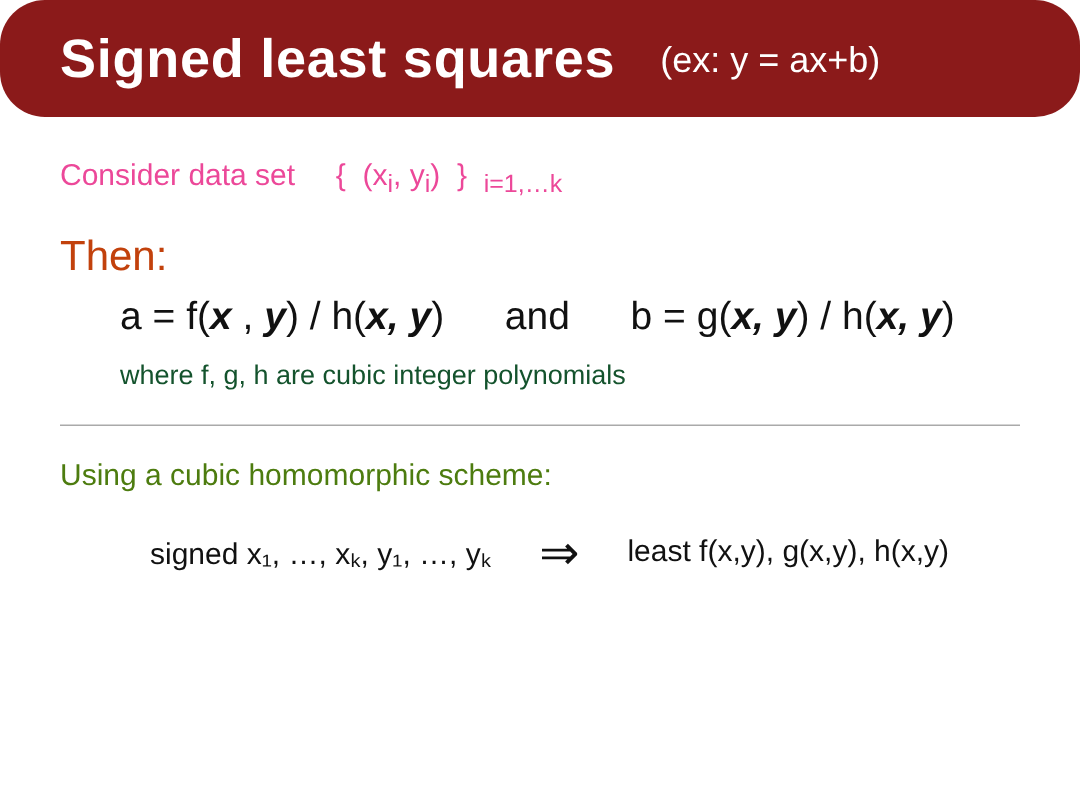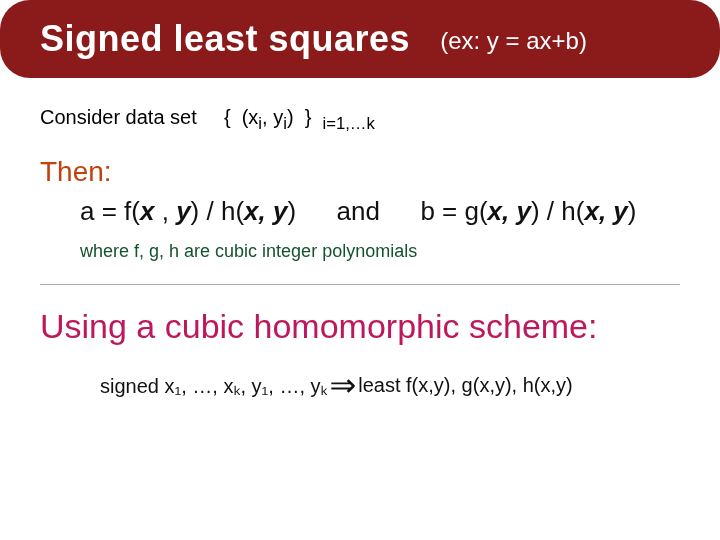--- a/index.html
+++ b/index.html
@@ -33,21 +33,21 @@
       font-weight: normal;
       margin-top: 4px;
     }
 
     .content {
       padding: 28px 40px 20px 40px;
     }
 
     .consider-line {
       font-size: 20px;
-      color: #000000;
+      color: #ec4899;
       margin-bottom: 22px;
       display: flex;
       align-items: baseline;
       gap: 8px;
       flex-wrap: wrap;
     }
 
     .then-label {
       font-size: 28px;
       color: #c2410c;
@@ -77,32 +77,32 @@
       margin-bottom: 0px;
     }
 
     .divider {
       border: none;
       border-top: 1.5px solid #aaa;
       margin: 22px 0 22px 0;
     }
 
     .cubic-section {
-      font-size: 34px;
-      color: #be185d;
+      font-size: 20px;
+      color: #4d7c0f;
       margin-bottom: 20px;
     }
 
     .signed-line {
       font-size: 20px;
       color: #111;
       margin-left: 60px;
       display: flex;
       align-items: center;
-      gap: 2px;
+      gap: 32px;
       flex-wrap: wrap;
     }
 
     .arrow {
       font-size: 32px;
       font-weight: normal;
     }
   </style>
 </head>
 <body>

